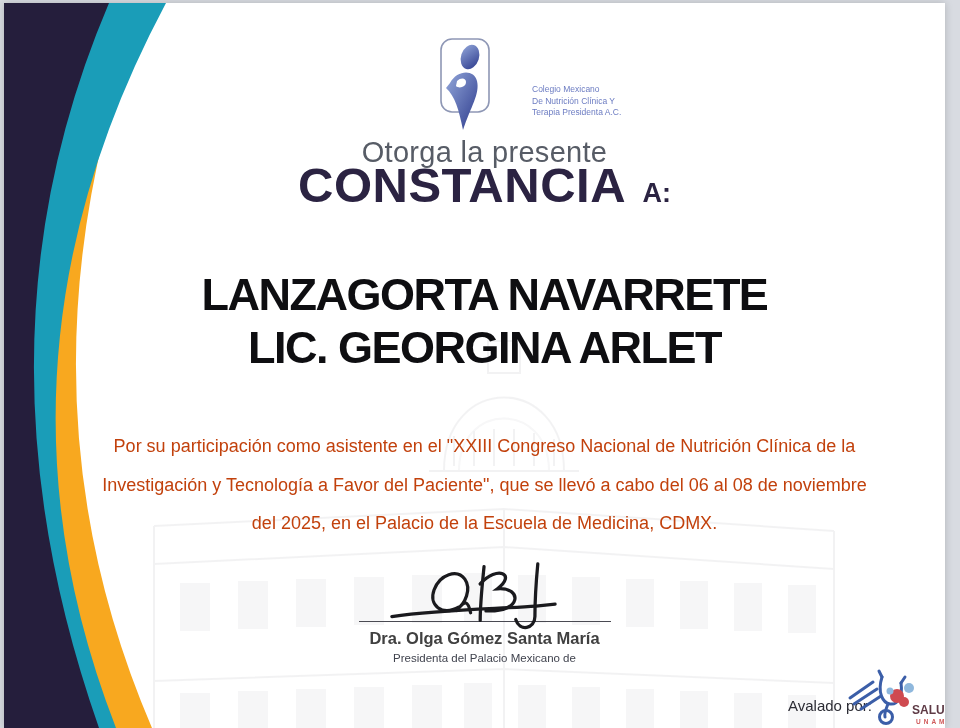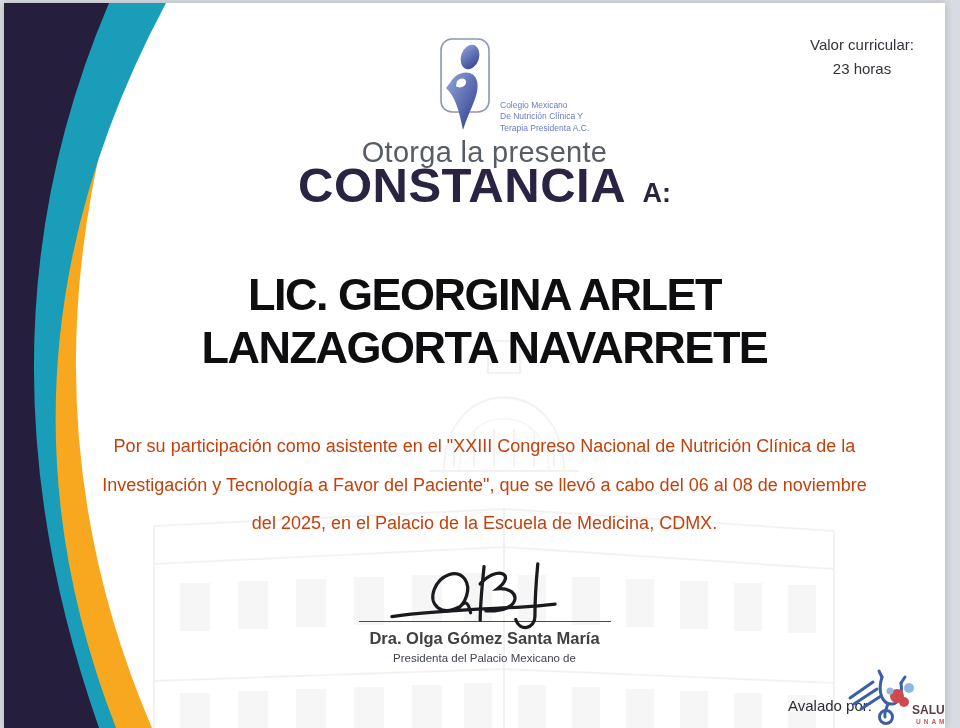--- a/index.html
+++ b/index.html
@@ -8,21 +8,21 @@
   .page{position:absolute;left:4px;top:3px;right:15px;bottom:0;background:#ffffff;
         box-shadow:0 0 8px rgba(0,0,0,.18);overflow:hidden;}
 
   
   .ribbons{position:absolute;left:0;top:0;width:200px;height:100%;}
 
   
   .watermark{position:absolute;left:110px;top:318px;width:740px;height:407px;pointer-events:none;}
 
   
-  .logo{position:absolute;left:429px;top:33px;display:flex;align-items:flex-end;}
+  .logo{position:absolute;left:429px;top:33px;display:flex;align-items:center;gap:32px;}
   .logo-text{margin-left:5px;margin-top:33px;font-size:8.5px;line-height:11.5px;color:#6c7cc2;}
 
   
   .valor{position:absolute;left:772px;top:30px;width:172px;text-align:center;
          font-size:15px;line-height:24px;color:#33333b;}
 
   
   .col{position:absolute;left:20px;right:0;text-align:center;}
   .otorga{top:133px;font-size:29px;color:#575c66;letter-spacing:.3px;}
   .title-row{top:154px;}
@@ -108,35 +108,31 @@
         <path d="M17,47 C24,34 41,33 44,45 C47,58 38,70 30,94 C26,74 22,60 13,52 Z" fill="url(#gb)"></path>
         <path d="M24,45 C28,41 33,42 33,46 C33,51 26,53 23,50 Z" fill="#ffffff"></path>
       </svg>
       <div class="logo-text">
         <div>Colegio Mexicano</div>
         <div>De Nutrición Clínica Y</div>
         <div>Terapia Presidenta A.C.</div>
       </div>
     </div>
 
-    <div class="valor">
-      <div>Valor curricular:</div>
-      <div>23 horas</div>
-    </div>
 
     <div class="col otorga">Otorga la presente</div>
 
     <div class="col title-row">
       <span class="title-main">CONSTANCIA</span>
       <span class="title-suffix">A:</span>
     </div>
 
     <div class="col recipient">
+      <div>LANZAGORTA NAVARRETE</div>
       <div>LIC. GEORGINA ARLET</div>
-      <div>LANZAGORTA NAVARRETE</div>
     </div>
 
     <div class="col bodytext">
       <div>Por su participación como asistente en el "XXIII Congreso Nacional de Nutrición Clínica de la</div>
       <div>Investigación y Tecnología a Favor del Paciente", que se llevó a cabo del 06 al 08 de noviembre</div>
       <div>del 2025, en el Palacio de la Escuela de Medicina, CDMX.</div>
     </div>
 
     <div class="col sig">
       <svg width="210" height="72" viewBox="0 0 210 75" aria-hidden="true">

